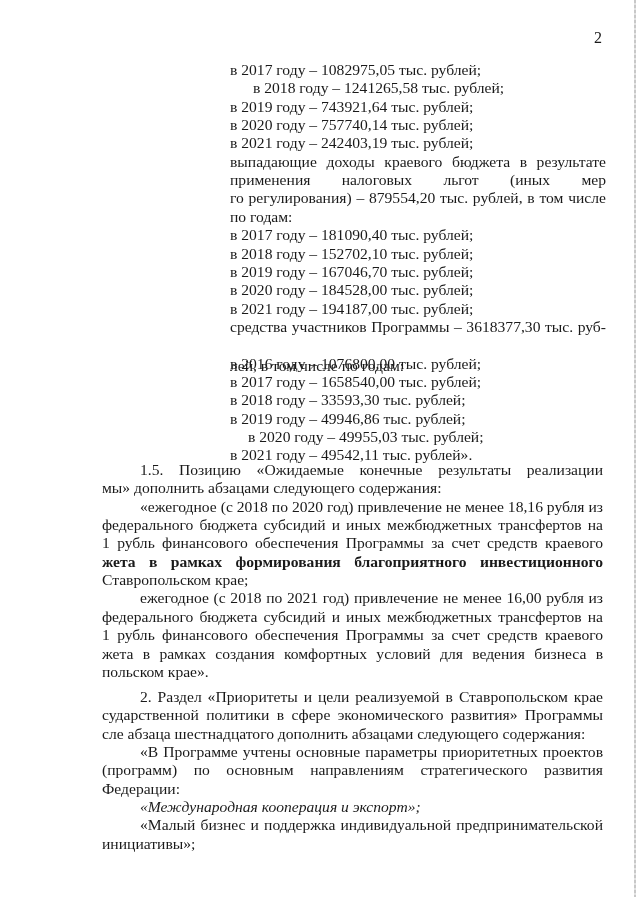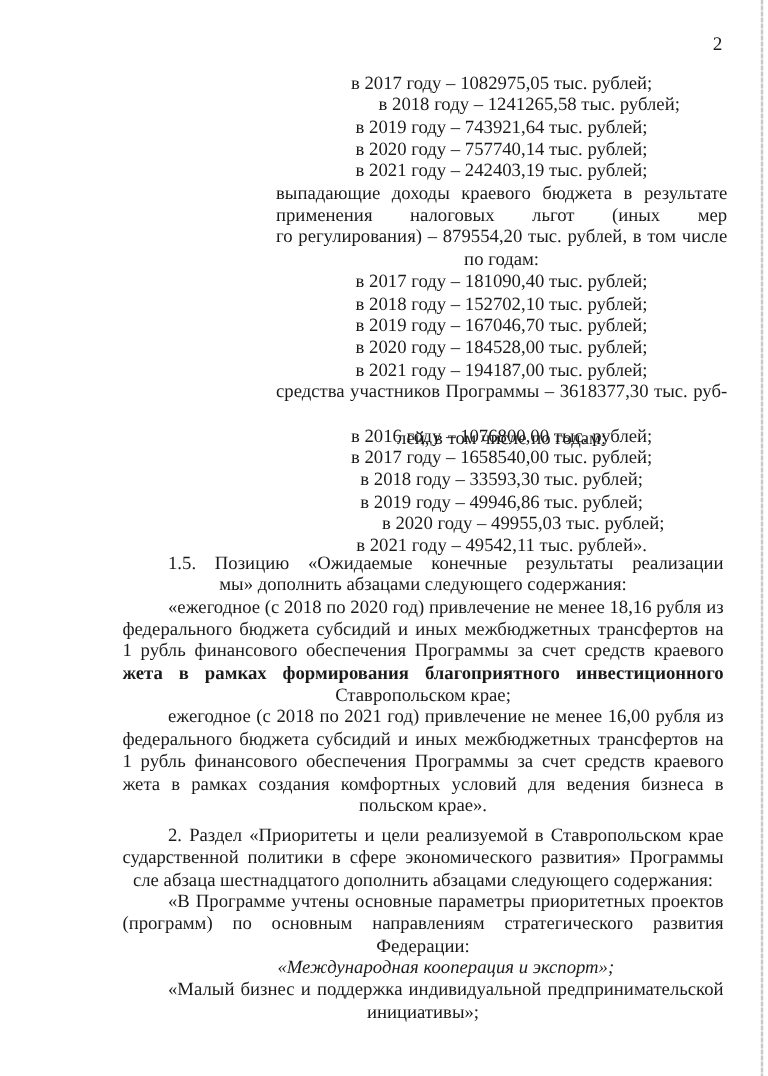--- a/index.html
+++ b/index.html
@@ -27,21 +27,20 @@
     position: absolute;
     left: 594px;
     top: 29px;
     font-size: 16px;
   }
   .line {
     position: absolute;
     font-size: 15.6px;
     line-height: 18px;
     white-space: nowrap;
-    text-align: center;
   }
   .just {
     text-align: justify;
     text-align-last: justify;
     white-space: normal;
     overflow: hidden;
     height: 18px;
   }
   .blk { left: 230px; width: 376px; }
   .full { left: 102px; width: 501px; }

